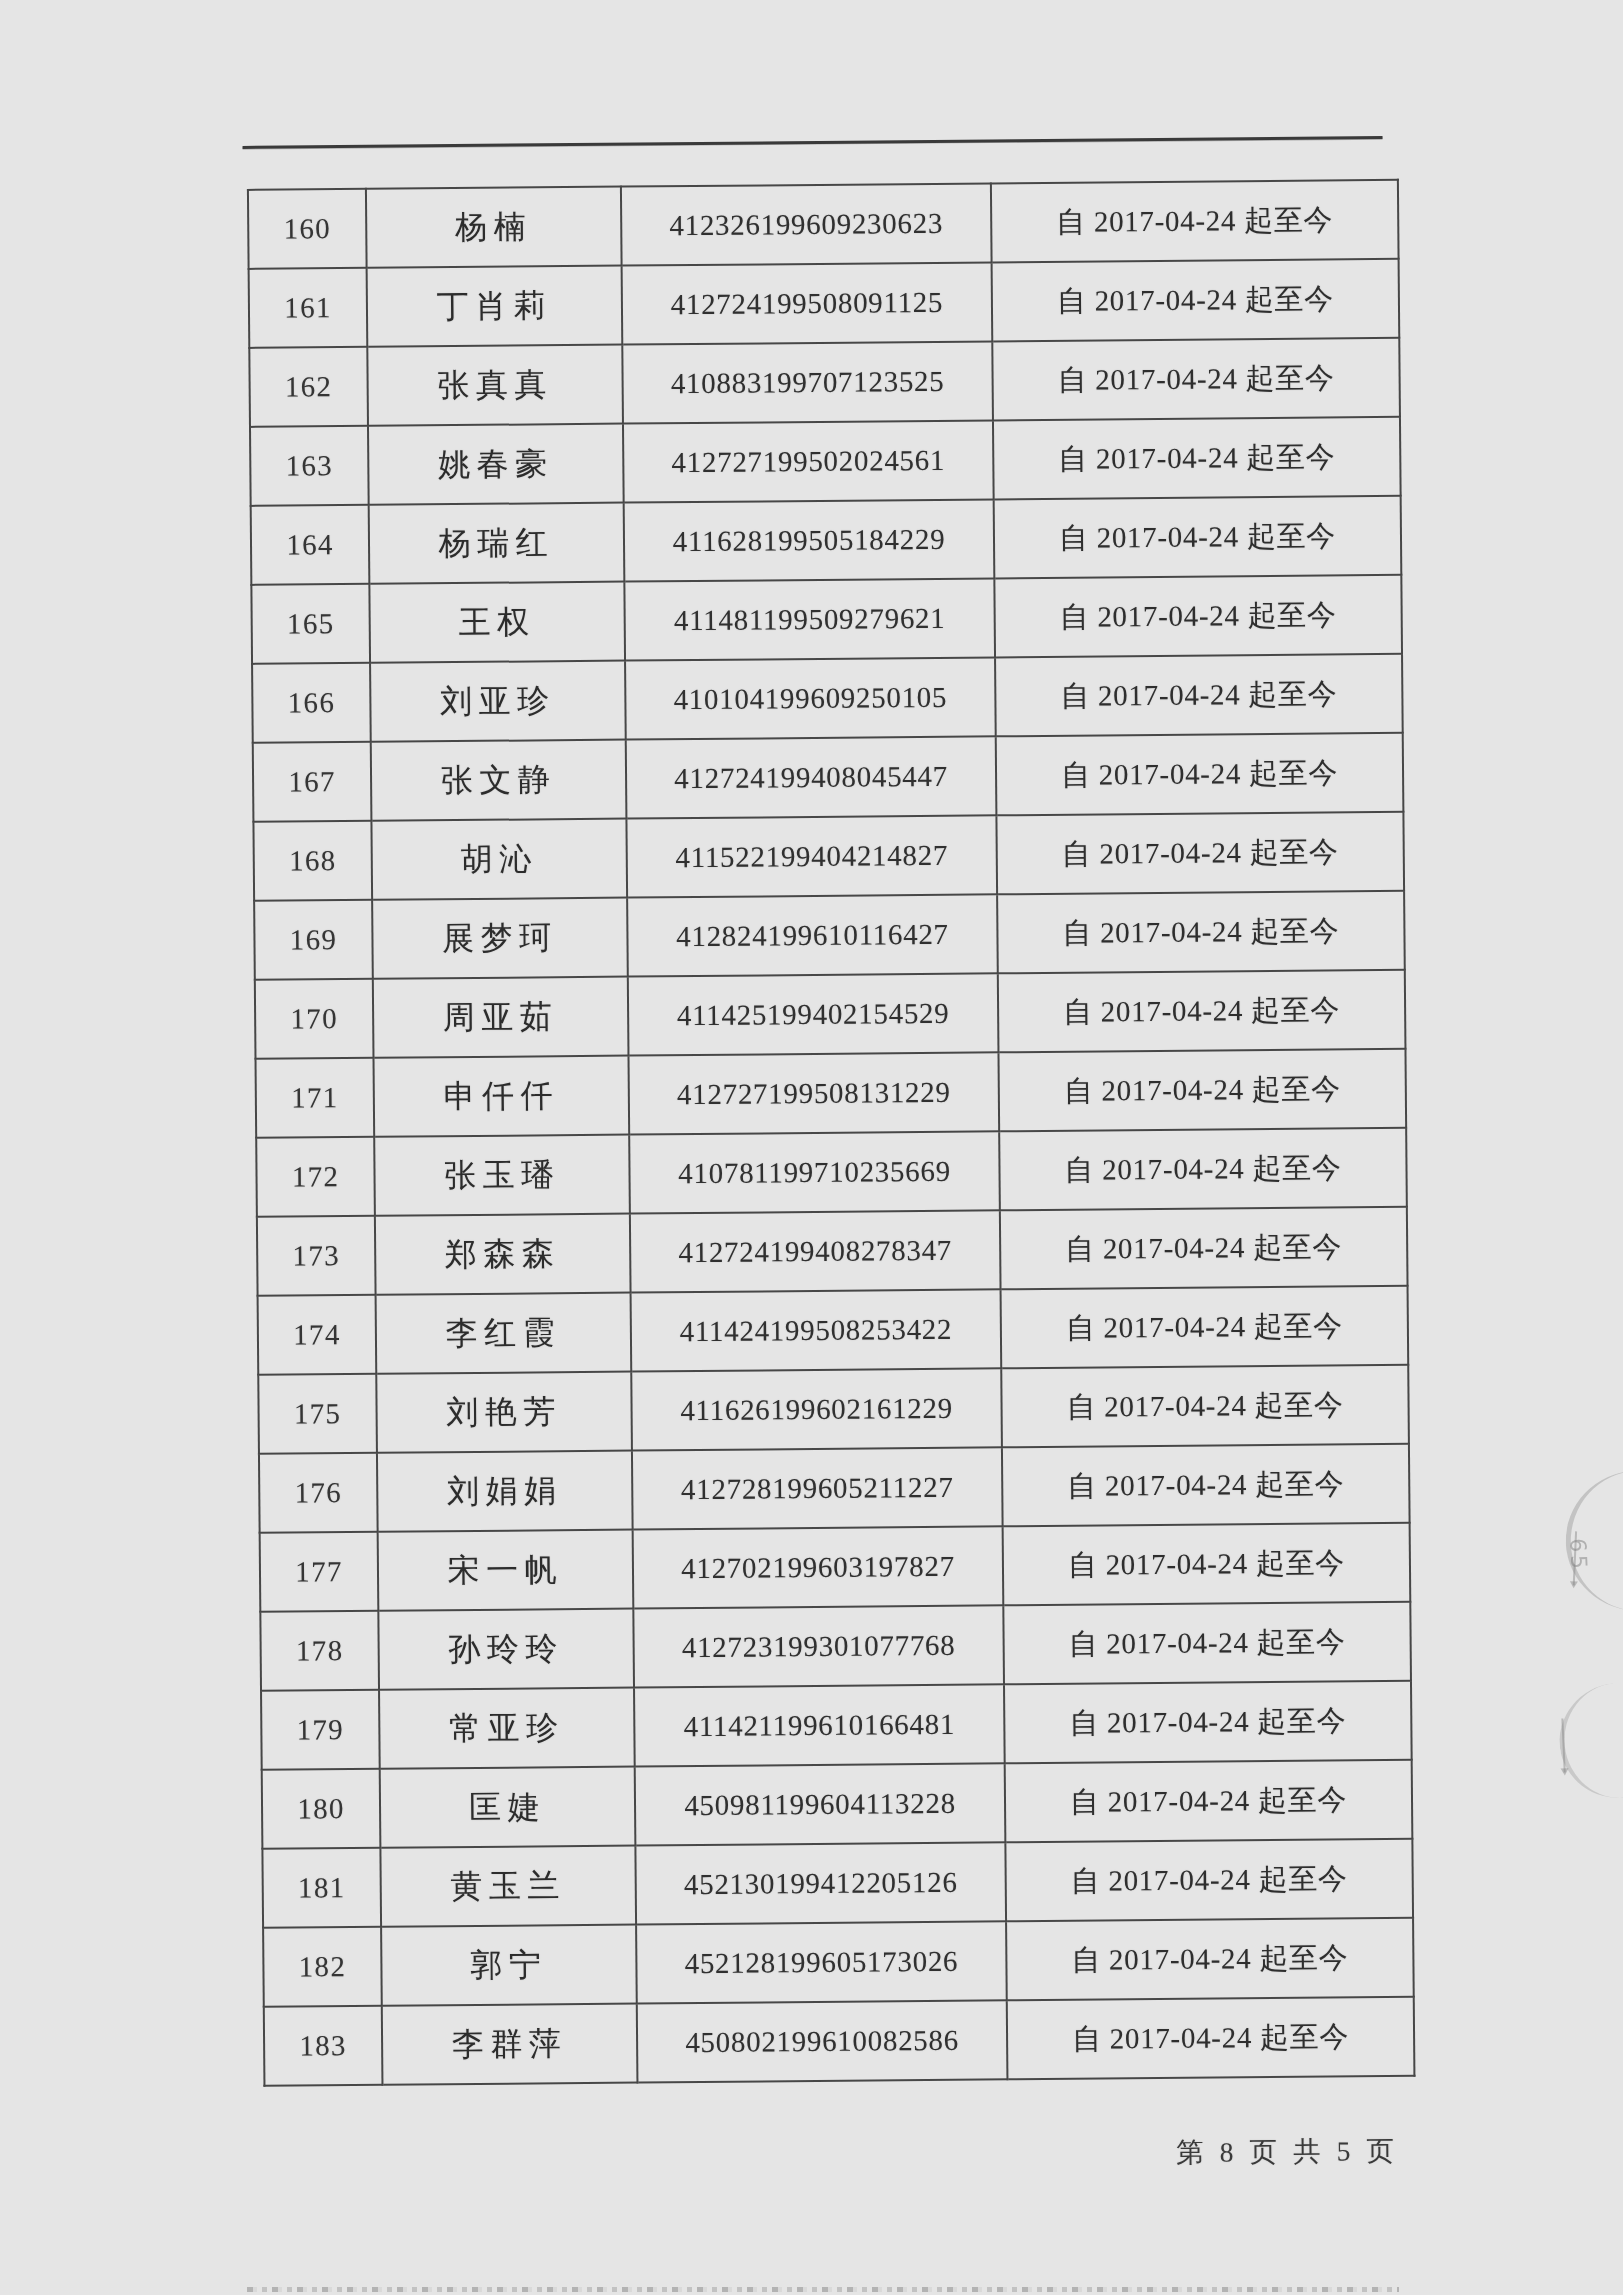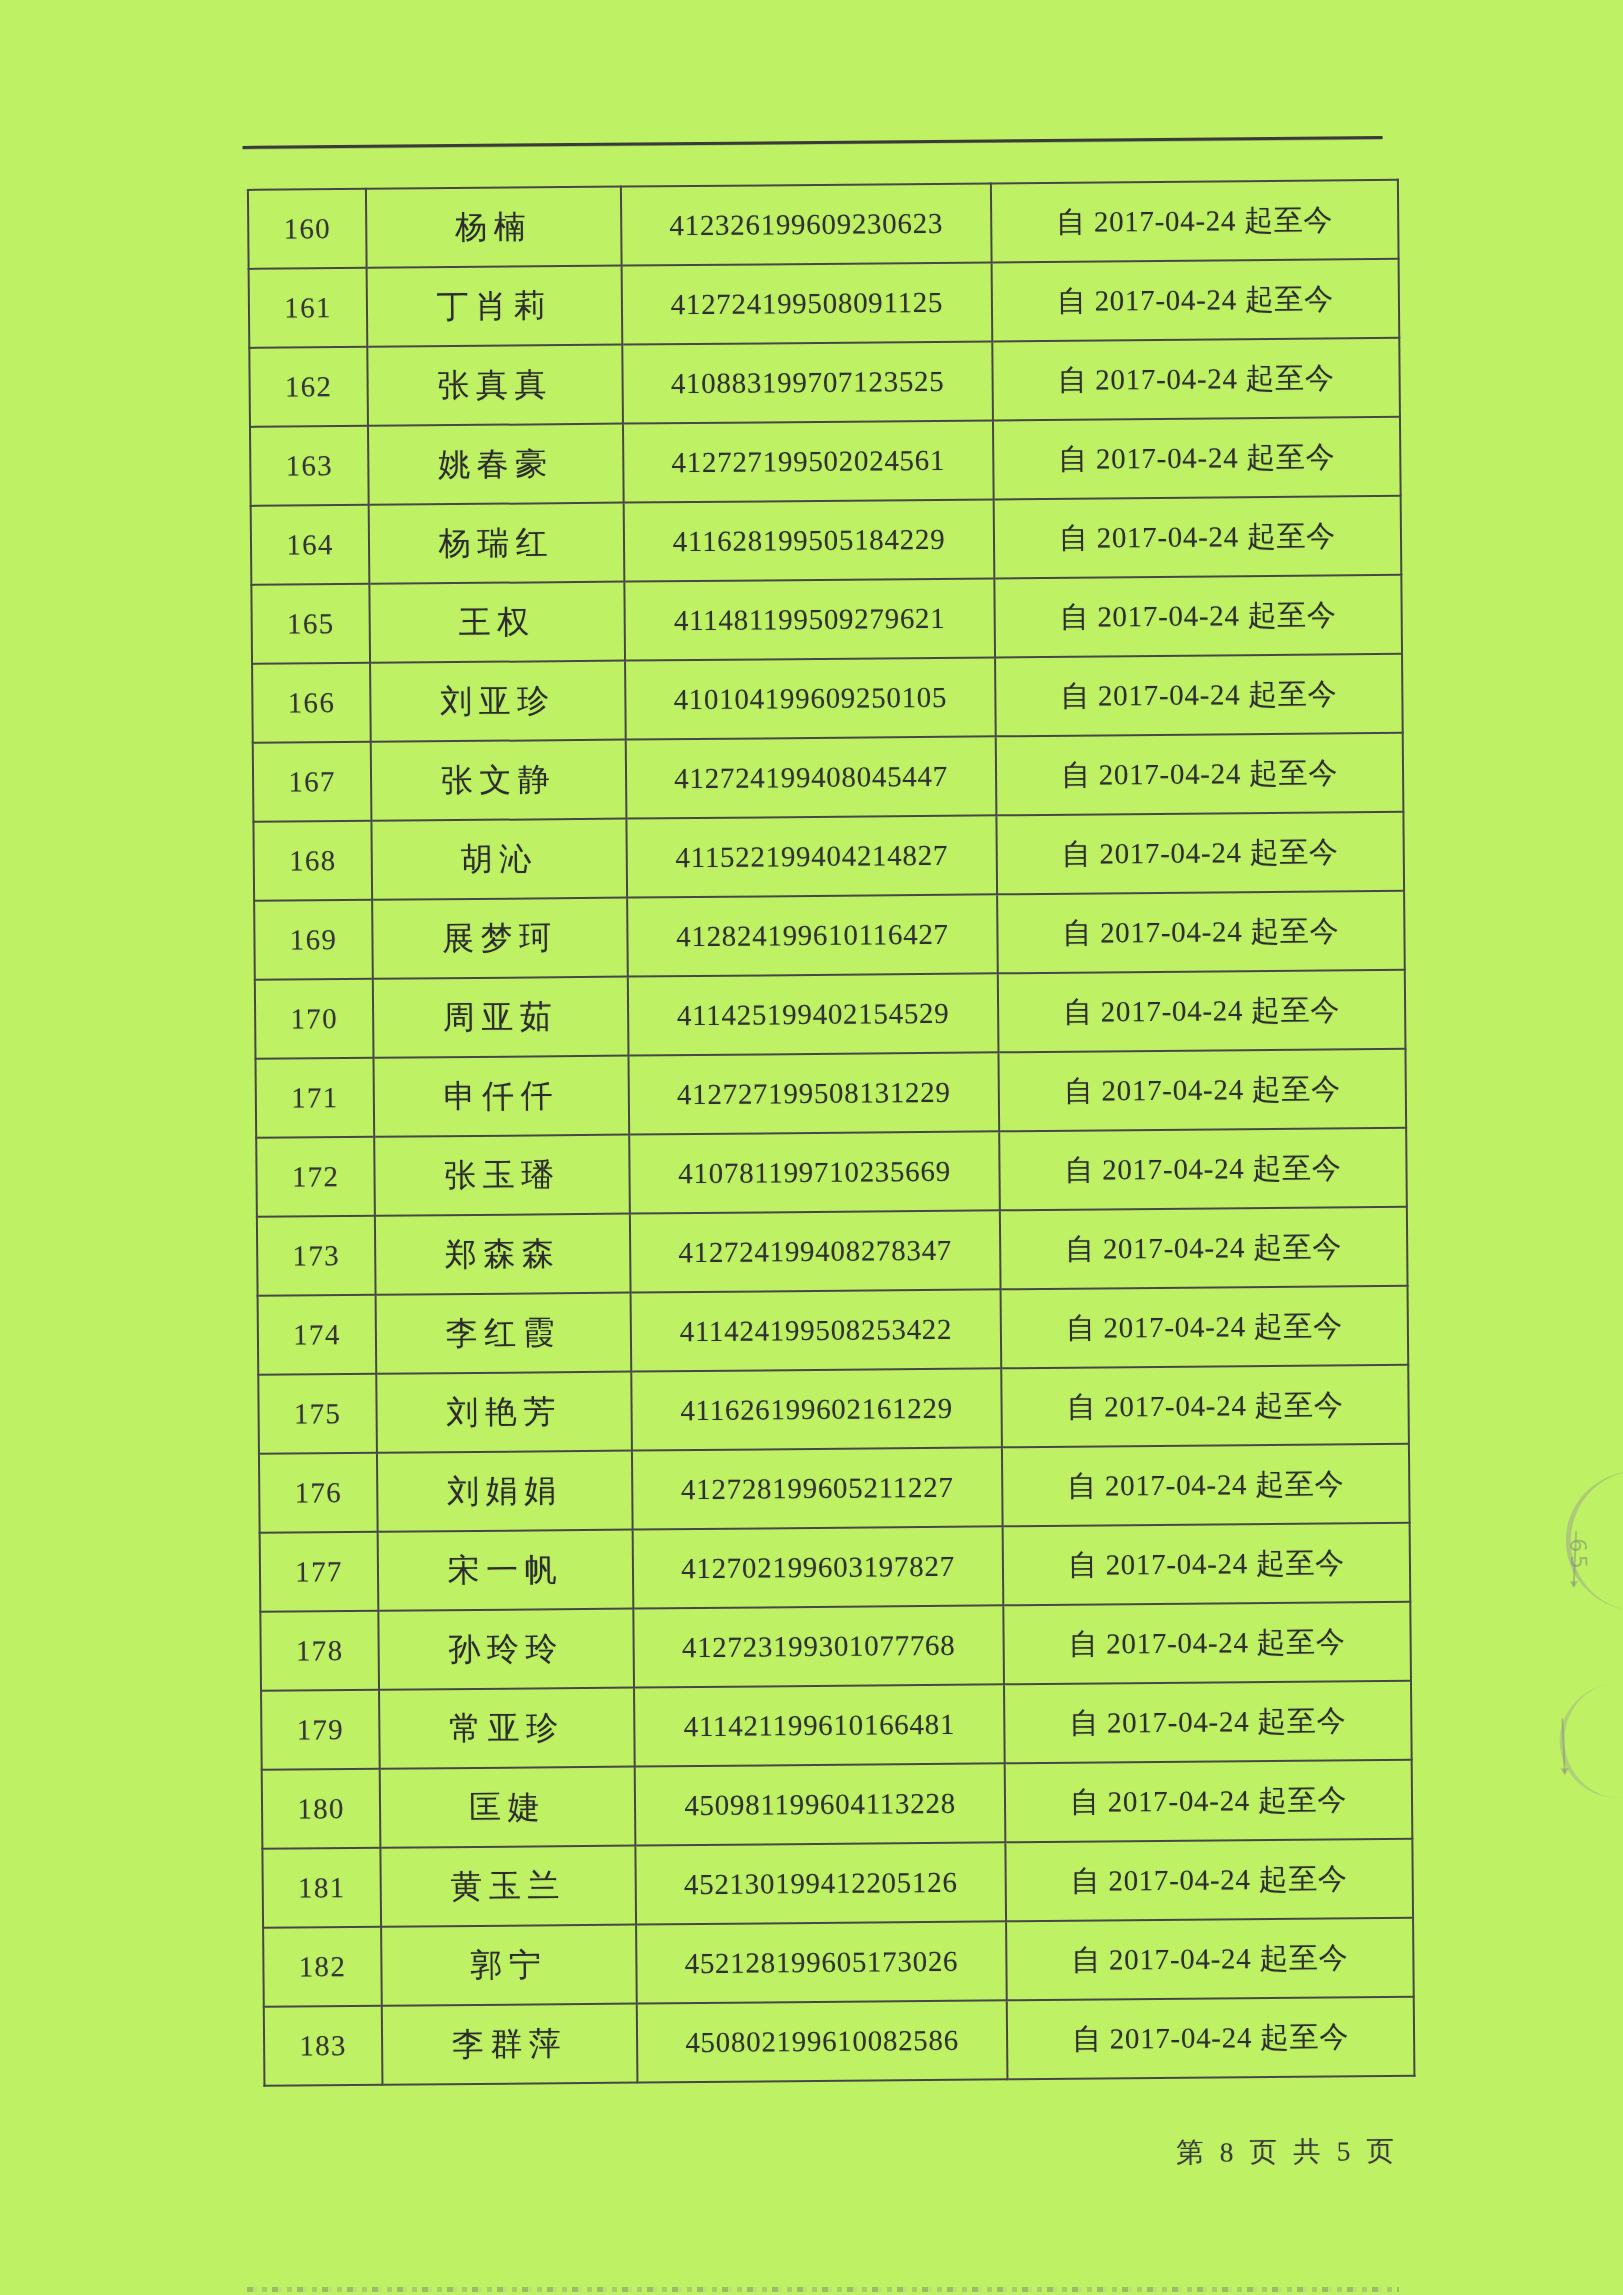--- a/index.html
+++ b/index.html
@@ -4,21 +4,21 @@
 <style>
   html,body{
     margin:0;padding:0;
     width:1623px;height:2295px;
     background:#ffffff;
     overflow:hidden;
     font-family:"Liberation Serif","DejaVu Serif",serif;
     color:#2f2f2f;
   }
   .page{
-    position:relative;width:1623px;height:2295px;background:#bef264;
+    position:relative;width:1623px;height:2295px;background:#e5e5e5;
   }
   
   .scan-skew{
     position:absolute;left:0;top:0;width:1623px;height:2295px;
     transform:rotate(-0.5deg);
     transform-origin:812px 1113px;
   }
   .top-rule{
     position:absolute;left:251px;top:141px;width:1140px;height:2.6px;
     background:#3a3a3a;

